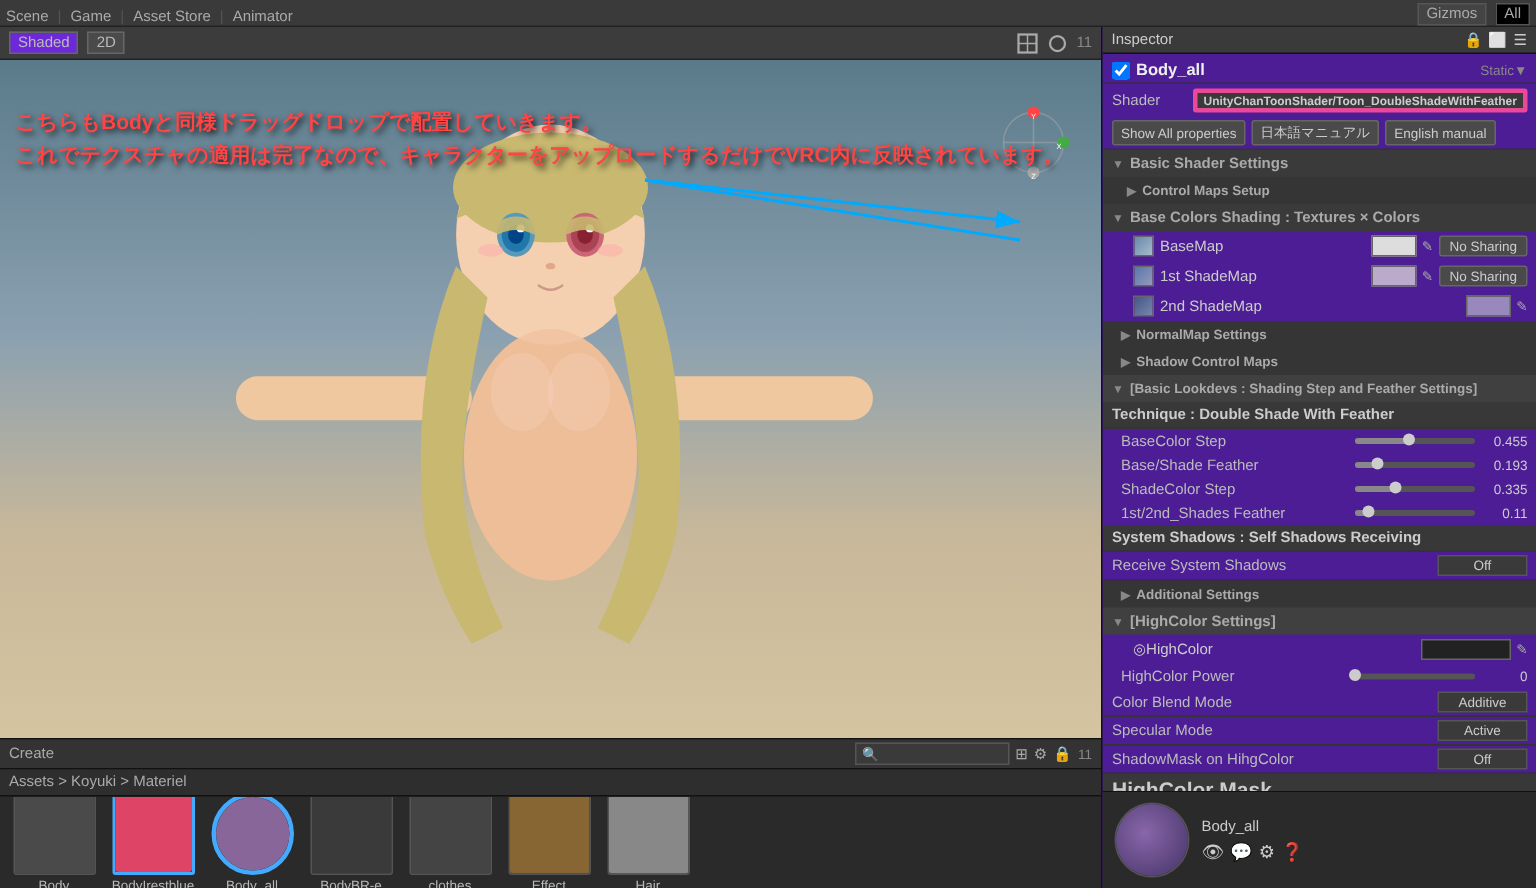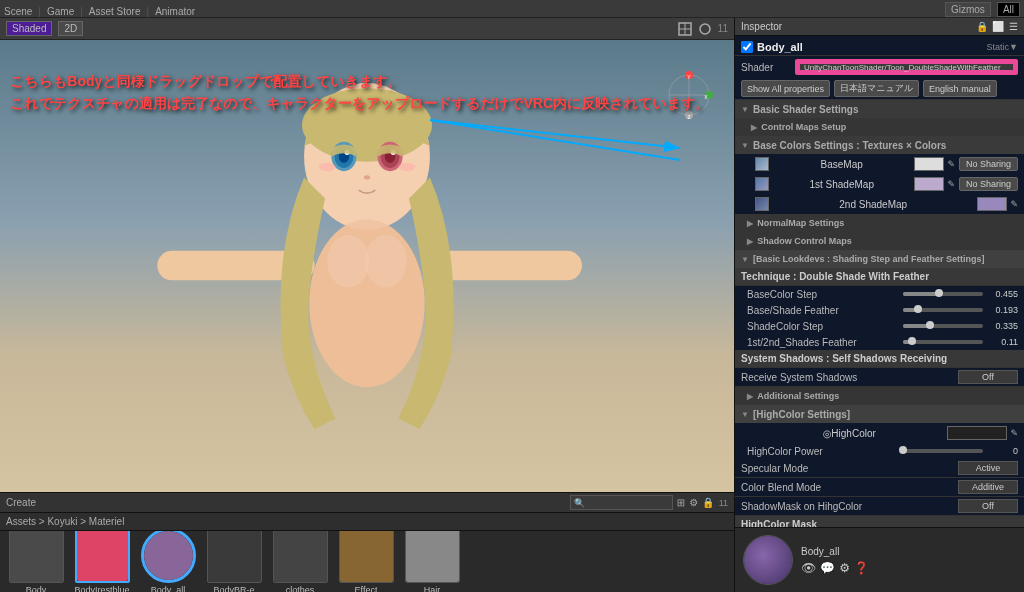--- a/index.html
+++ b/index.html
@@ -156,21 +156,21 @@
       text-align: center;
       max-width: 60px;
       overflow: hidden;
       text-overflow: ellipsis;
       white-space: nowrap;
     }
 
     
     .inspector-panel {
       width: 290px;
-      background: #0f172a;
+      background: #4c1d95;
       border-left: 1px solid #111;
       display: flex;
       flex-direction: column;
       overflow: hidden;
     }
 
     .inspector-header {
       height: 18px;
       background: #3a3a3a;
       border-bottom: 1px solid #111;
@@ -242,28 +242,29 @@
 
     .shader-label {
       font-size: 10px;
       color: #bbb;
       min-width: 50px;
     }
 
     .shader-value {
       flex: 1;
       background: #3a3a3a;
-      border: 5px solid #ec4899;
+      border: 3px solid #ec4899;
       height: 16px;
       display: flex;
       align-items: center;
       padding: 0 4px;
       font-size: 9px;
       color: #ccc;
       border-radius: 2px;
+      font-weight: bold;
     }
 
     .btn-small {
       background: #4a4a4a;
       border: 1px solid #666;
       color: #ccc;
       font-size: 9px;
       padding: 1px 5px;
       border-radius: 2px;
       cursor: pointer;
@@ -283,21 +284,20 @@
       height: 14px;
       background: linear-gradient(135deg, #6688aa, #aabbcc);
       border: 1px solid #666;
       flex-shrink: 0;
     }
 
     .texture-name {
       flex: 1;
       font-size: 10px;
       color: #ccc;
-      text-align: center;
     }
 
     .texture-controls {
       display: flex;
       align-items: center;
       gap: 3px;
     }
 
     .tex-color-box {
       width: 30px;
@@ -451,21 +451,21 @@
     <span style="flex:1;"></span>
     <span style="background:#444; padding:1px 5px; border:1px solid #555; cursor:pointer;">Gizmos</span>
     <span style="background:#000000; padding:1px 5px; border:1px solid #555; cursor:pointer;">All</span>
   </div>
 
   <div style="display:flex; flex:1; overflow:hidden;">
 
     <div class="viewport-area">
 
       <div class="viewport-toolbar">
-        <span style="background:#4c1d95; padding:1px 5px; border:1px solid #666; cursor:pointer;">Shaded</span>
+        <span style="background:#6d28d9; padding:1px 5px; border:1px solid #666; cursor:pointer;">Shaded</span>
         <span style="background:#4a4a4a; padding:1px 5px; border:1px solid #666; cursor:pointer;">2D</span>
         <span style="flex:1;"></span>
         <svg width="14" height="14" viewBox="0 0 14 14" fill="none">
           <rect x="1" y="1" width="12" height="12" stroke="#aaa" stroke-width="1.5" fill="none"></rect>
           <line x1="7" y1="1" x2="7" y2="13" stroke="#aaa" stroke-width="1"></line>
           <line x1="1" y1="7" x2="13" y2="7" stroke="#aaa" stroke-width="1"></line>
         </svg>
         <svg width="14" height="14" viewBox="0 0 14 14" fill="none">
           <circle cx="7" cy="7" r="5" stroke="#aaa" stroke-width="1.5" fill="none"></circle>
         </svg>
@@ -654,21 +654,21 @@
           <span>Basic Shader Settings</span>
         </div>
 
         <div class="insp-section-header" style="padding-left:16px; font-size:9px; background:#353535;">
           <span class="insp-section-triangle">▶</span>
           <span>Control Maps Setup</span>
         </div>
 
         <div class="insp-section-header">
           <span class="insp-section-triangle">▼</span>
-          <span>Base Colors Settings : Textures × Colors</span>
+          <span>Base Colors Shading : Textures × Colors</span>
         </div>
 
         <div class="texture-row">
           <div class="texture-icon" style="background:linear-gradient(135deg,#6688aa,#aabbcc);"></div>
           <span class="texture-name">BaseMap</span>
           <div class="texture-controls">
             <div class="tex-color-box"></div>
             <button class="tex-btn">✎</button>
           </div>
           <button class="no-sharing-btn">No Sharing</button>
@@ -778,36 +778,36 @@
         <div class="slider-row">
           <span class="slider-label">HighColor Power</span>
           <div class="slider-track">
             <div class="slider-fill" style="width:0%;"></div>
             <div class="slider-thumb" style="left:0%;"></div>
           </div>
           <span class="slider-value">0</span>
         </div>
 
         <div class="insp-row">
+          <span class="insp-label">Color Blend Mode</span>
+          <div class="dropdown-value">Additive</div>
+        </div>
+
+        <div class="insp-row">
           <span class="insp-label">Specular Mode</span>
           <div class="dropdown-value">Active</div>
-        </div>
-
-        <div class="insp-row">
-          <span class="insp-label">Color Blend Mode</span>
-          <div class="dropdown-value">Additive</div>
         </div>
 
         <div class="insp-row">
           <span class="insp-label">ShadowMask on HihgColor</span>
           <div class="dropdown-value">Off</div>
         </div>
 
         <div class="insp-row" style="background:#383838;">
-          <span style="font-size:10px; font-weight:bold; color:#ccc;">HighColor Mask</span>
+          <span style="font-size:14px; font-weight:bold; color:#ccc;">HighColor Mask</span>
         </div>
 
       </div>
 
       <div class="inspector-bottom-full">
         <div class="preview-thumb">
           <div class="preview-thumb-inner"></div>
         </div>
         <div class="bottom-meta">
           <span style="font-size:10px; color:#ccc;">Body_all</span>

